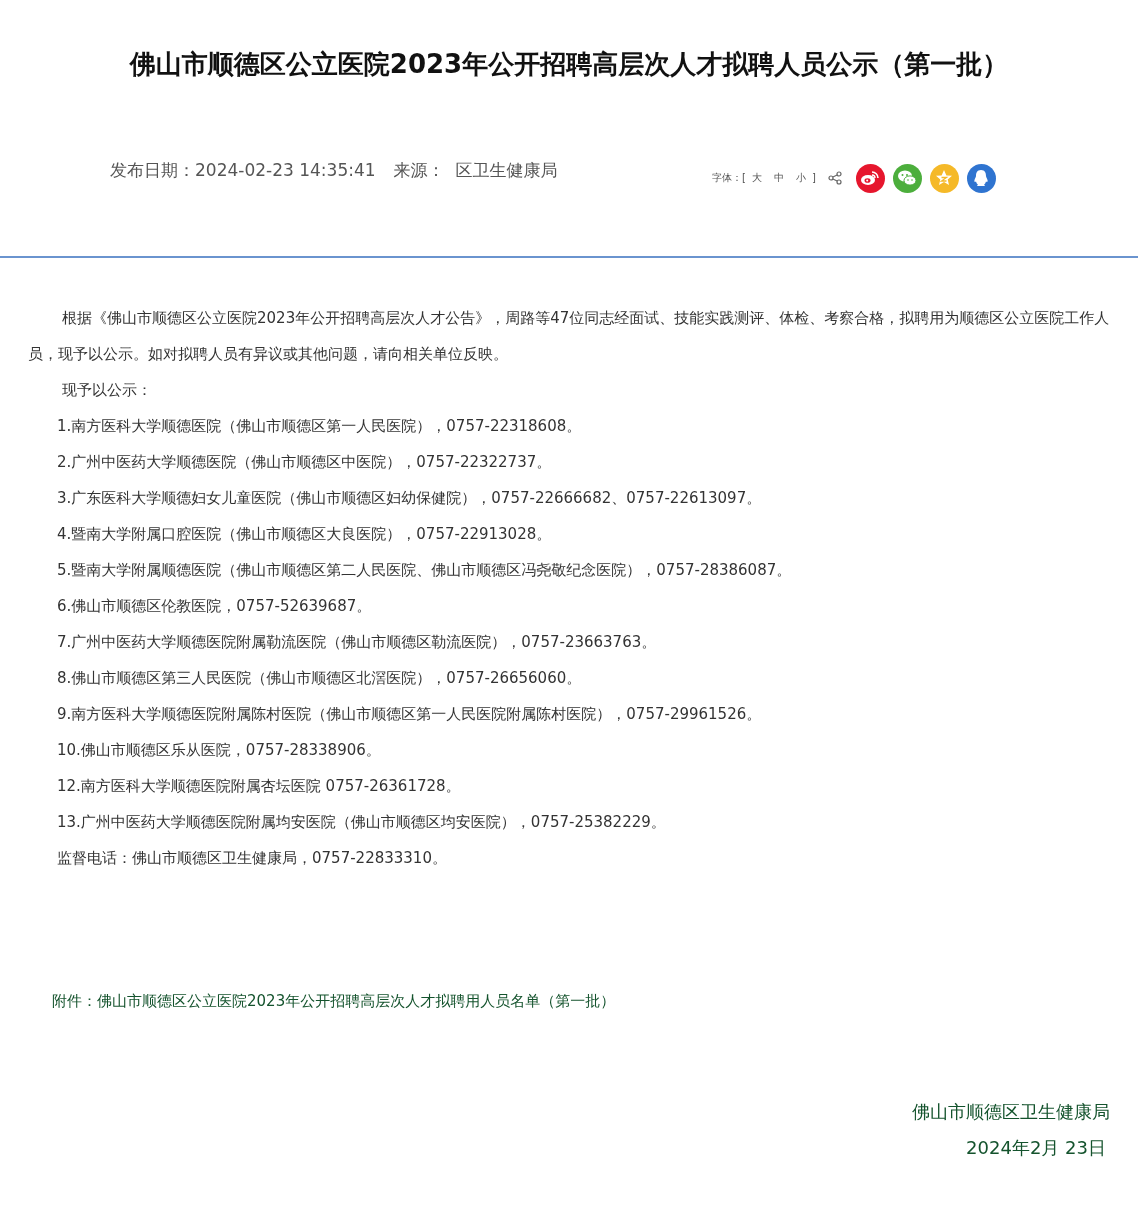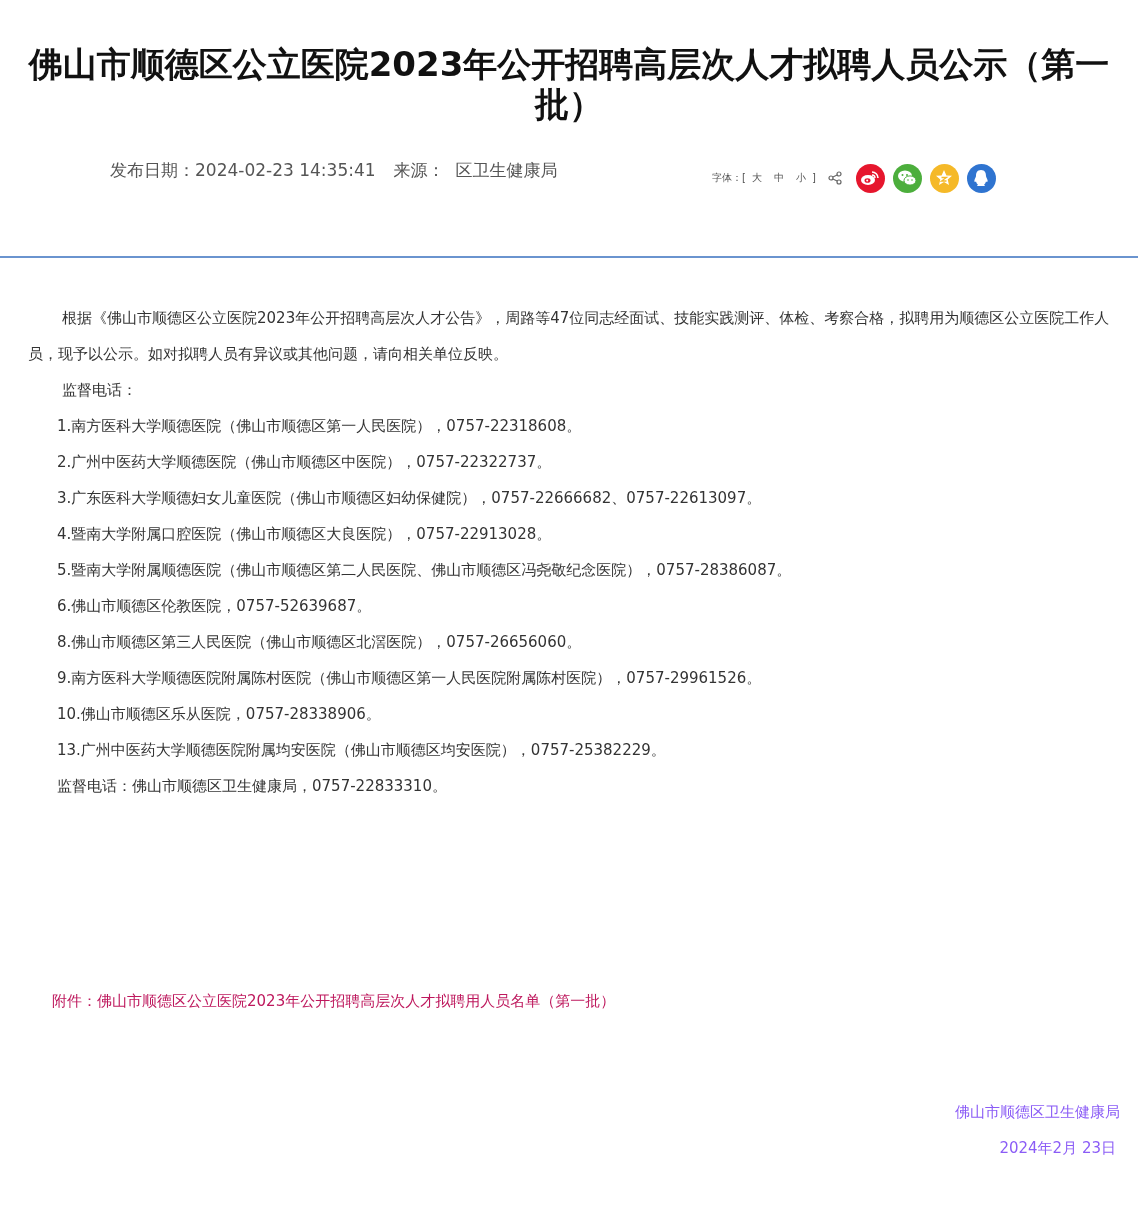--- a/index.html
+++ b/index.html
@@ -3,21 +3,21 @@
 <meta charset="utf-8">
 <style>
   html, body { margin: 0; padding: 0; background: #ffffff; }
   body {
     width: 1138px; height: 1216px; position: relative; overflow: hidden;
     font-family: "DejaVu Sans", "Liberation Sans", sans-serif;
     color: #333333;
   }
   .title {
     position: absolute; left: 0; top: 44px; width: 1138px;
-    text-align: center; font-size: 34px; font-weight: bold; color: #111111;
+    text-align: center; font-size: 26px; font-weight: bold; color: #111111;
     letter-spacing: 0px; line-height: 40px;
   }
   .meta-left {
     position: absolute; left: 110px; top: 160px; font-size: 17px; color: #555555;
     white-space: nowrap; line-height: 20px;
   }
   .meta-left .gap { display: inline-block; width: 18px; }
   .meta-right {
     position: absolute; left: 712px; top: 163px; height: 30px;
     display: flex; align-items: center; font-size: 10px; color: #555555;
@@ -37,26 +37,26 @@
   .content {
     position: absolute; left: 28px; top: 300px; width: 1085px;
     font-size: 15px; color: #333333; line-height: 36px;
   }
   .content p { margin: 0; }
   .indent { text-indent: 34px; }
   .consult { padding-left: 34px; }
   .list-item { padding-left: 29px; }
   .supervise { padding-left: 29px; }
   .attachment {
-    position: absolute; left: 52px; top: 985px; font-size: 15px; color: #be185d;
+    position: absolute; left: 52px; top: 985px; font-size: 15px; color: #14532d;
     line-height: 32px; cursor: pointer;
   }
   .sign {
-    position: absolute; right: 18px; top: 1094px; text-align: right;
-    font-size: 15px; color: #8b5cf6; line-height: 36px;
+    position: absolute; right: 28px; top: 1094px; text-align: right;
+    font-size: 18px; color: #14532d; line-height: 36px;
   }
   .sign .date { padding-right: 4px; }
 </style>
 </head>
 <body>
 
 <div class="title">佛山市顺德区公立医院2023年公开招聘高层次人才拟聘人员公示（第一批）</div>
 
 <div class="meta-left">
   <span>发布日期：</span><span>2024-02-23 14:35:41</span><span class="gap"></span><span>来源：</span>&nbsp;&nbsp;<span>区卫生健康局</span>
@@ -106,30 +106,32 @@
         <path d="M9 2 C5 2 4 5 4 8 C4 9 3 10 2.5 12 C2 14 3 14.5 4 13.5 C4.5 15 5 16 6 16.5 C5 17 4.5 18 6 18 H12 C13.5 18 13 17 12 16.5 C13 16 13.5 15 14 13.5 C15 14.5 16 14 15.5 12 C15 10 14 9 14 8 C14 5 13 2 9 2 Z" fill="#fff"></path>
       </svg>
     </div>
   </div>
 </div>
 
 <div class="divider"></div>
 
 <div class="content">
   <p class="indent">根据《佛山市顺德区公立医院2023年公开招聘高层次人才公告》，周路等47位同志经面试、技能实践测评、体检、考察合格，拟聘用为顺德区公立医院工作人员，现予以公示。如对拟聘人员有异议或其他问题，请向相关单位反映。</p>
-  <p class="consult">监督电话：</p>
+  <p class="consult">现予以公示：</p>
   <p class="list-item">1.南方医科大学顺德医院（佛山市顺德区第一人民医院），0757-22318608。</p>
   <p class="list-item">2.广州中医药大学顺德医院（佛山市顺德区中医院），0757-22322737。</p>
   <p class="list-item">3.广东医科大学顺德妇女儿童医院（佛山市顺德区妇幼保健院），0757-22666682、0757-22613097。</p>
   <p class="list-item">4.暨南大学附属口腔医院（佛山市顺德区大良医院），0757-22913028。</p>
   <p class="list-item">5.暨南大学附属顺德医院（佛山市顺德区第二人民医院、佛山市顺德区冯尧敬纪念医院），0757-28386087。</p>
   <p class="list-item">6.佛山市顺德区伦教医院，0757-52639687。</p>
+  <p class="list-item">7.广州中医药大学顺德医院附属勒流医院（佛山市顺德区勒流医院），0757-23663763。</p>
   <p class="list-item">8.佛山市顺德区第三人民医院（佛山市顺德区北滘医院），0757-26656060。</p>
   <p class="list-item">9.南方医科大学顺德医院附属陈村医院（佛山市顺德区第一人民医院附属陈村医院），0757-29961526。</p>
   <p class="list-item">10.佛山市顺德区乐从医院，0757-28338906。</p>
+  <p class="list-item">12.南方医科大学顺德医院附属杏坛医院 0757-26361728。</p>
   <p class="list-item">13.广州中医药大学顺德医院附属均安医院（佛山市顺德区均安医院），0757-25382229。</p>
   <p class="supervise">监督电话：佛山市顺德区卫生健康局，0757-22833310。</p>
 </div>
 
 <div class="attachment">附件：佛山市顺德区公立医院2023年公开招聘高层次人才拟聘用人员名单（第一批）</div>
 
 <div class="sign">
   <div>佛山市顺德区卫生健康局</div>
   <div class="date">2024年2月 23日</div>
 </div>

